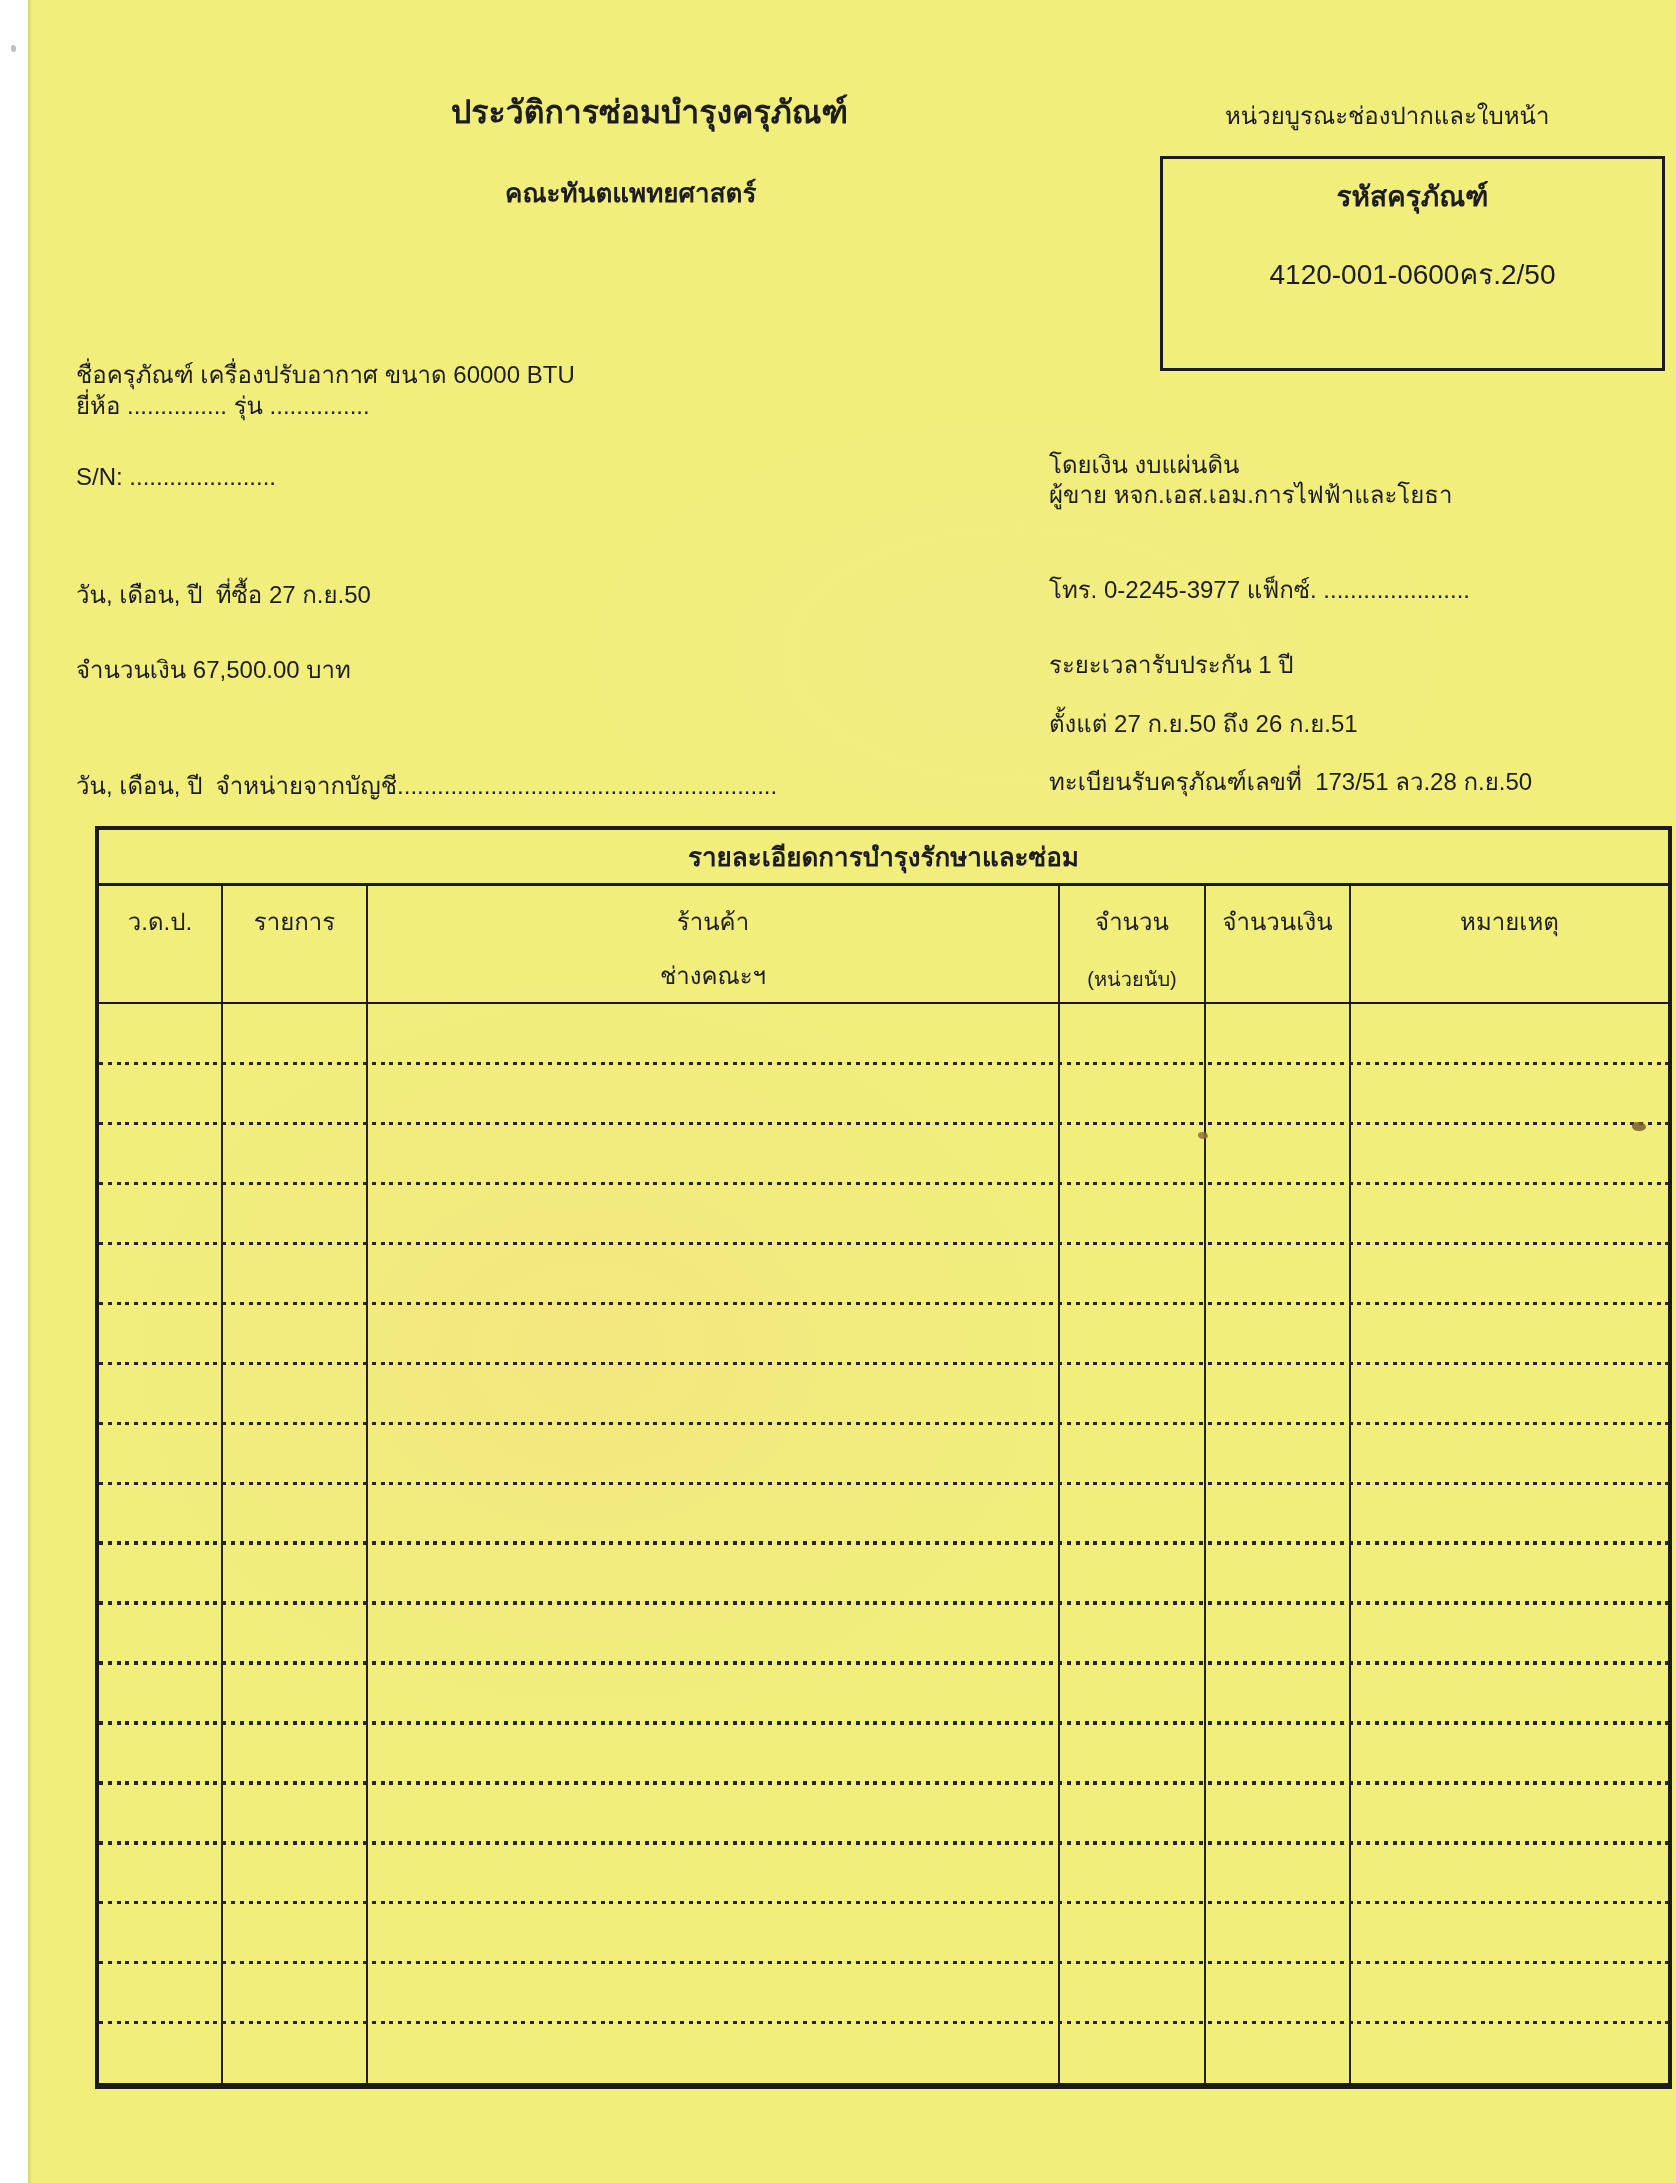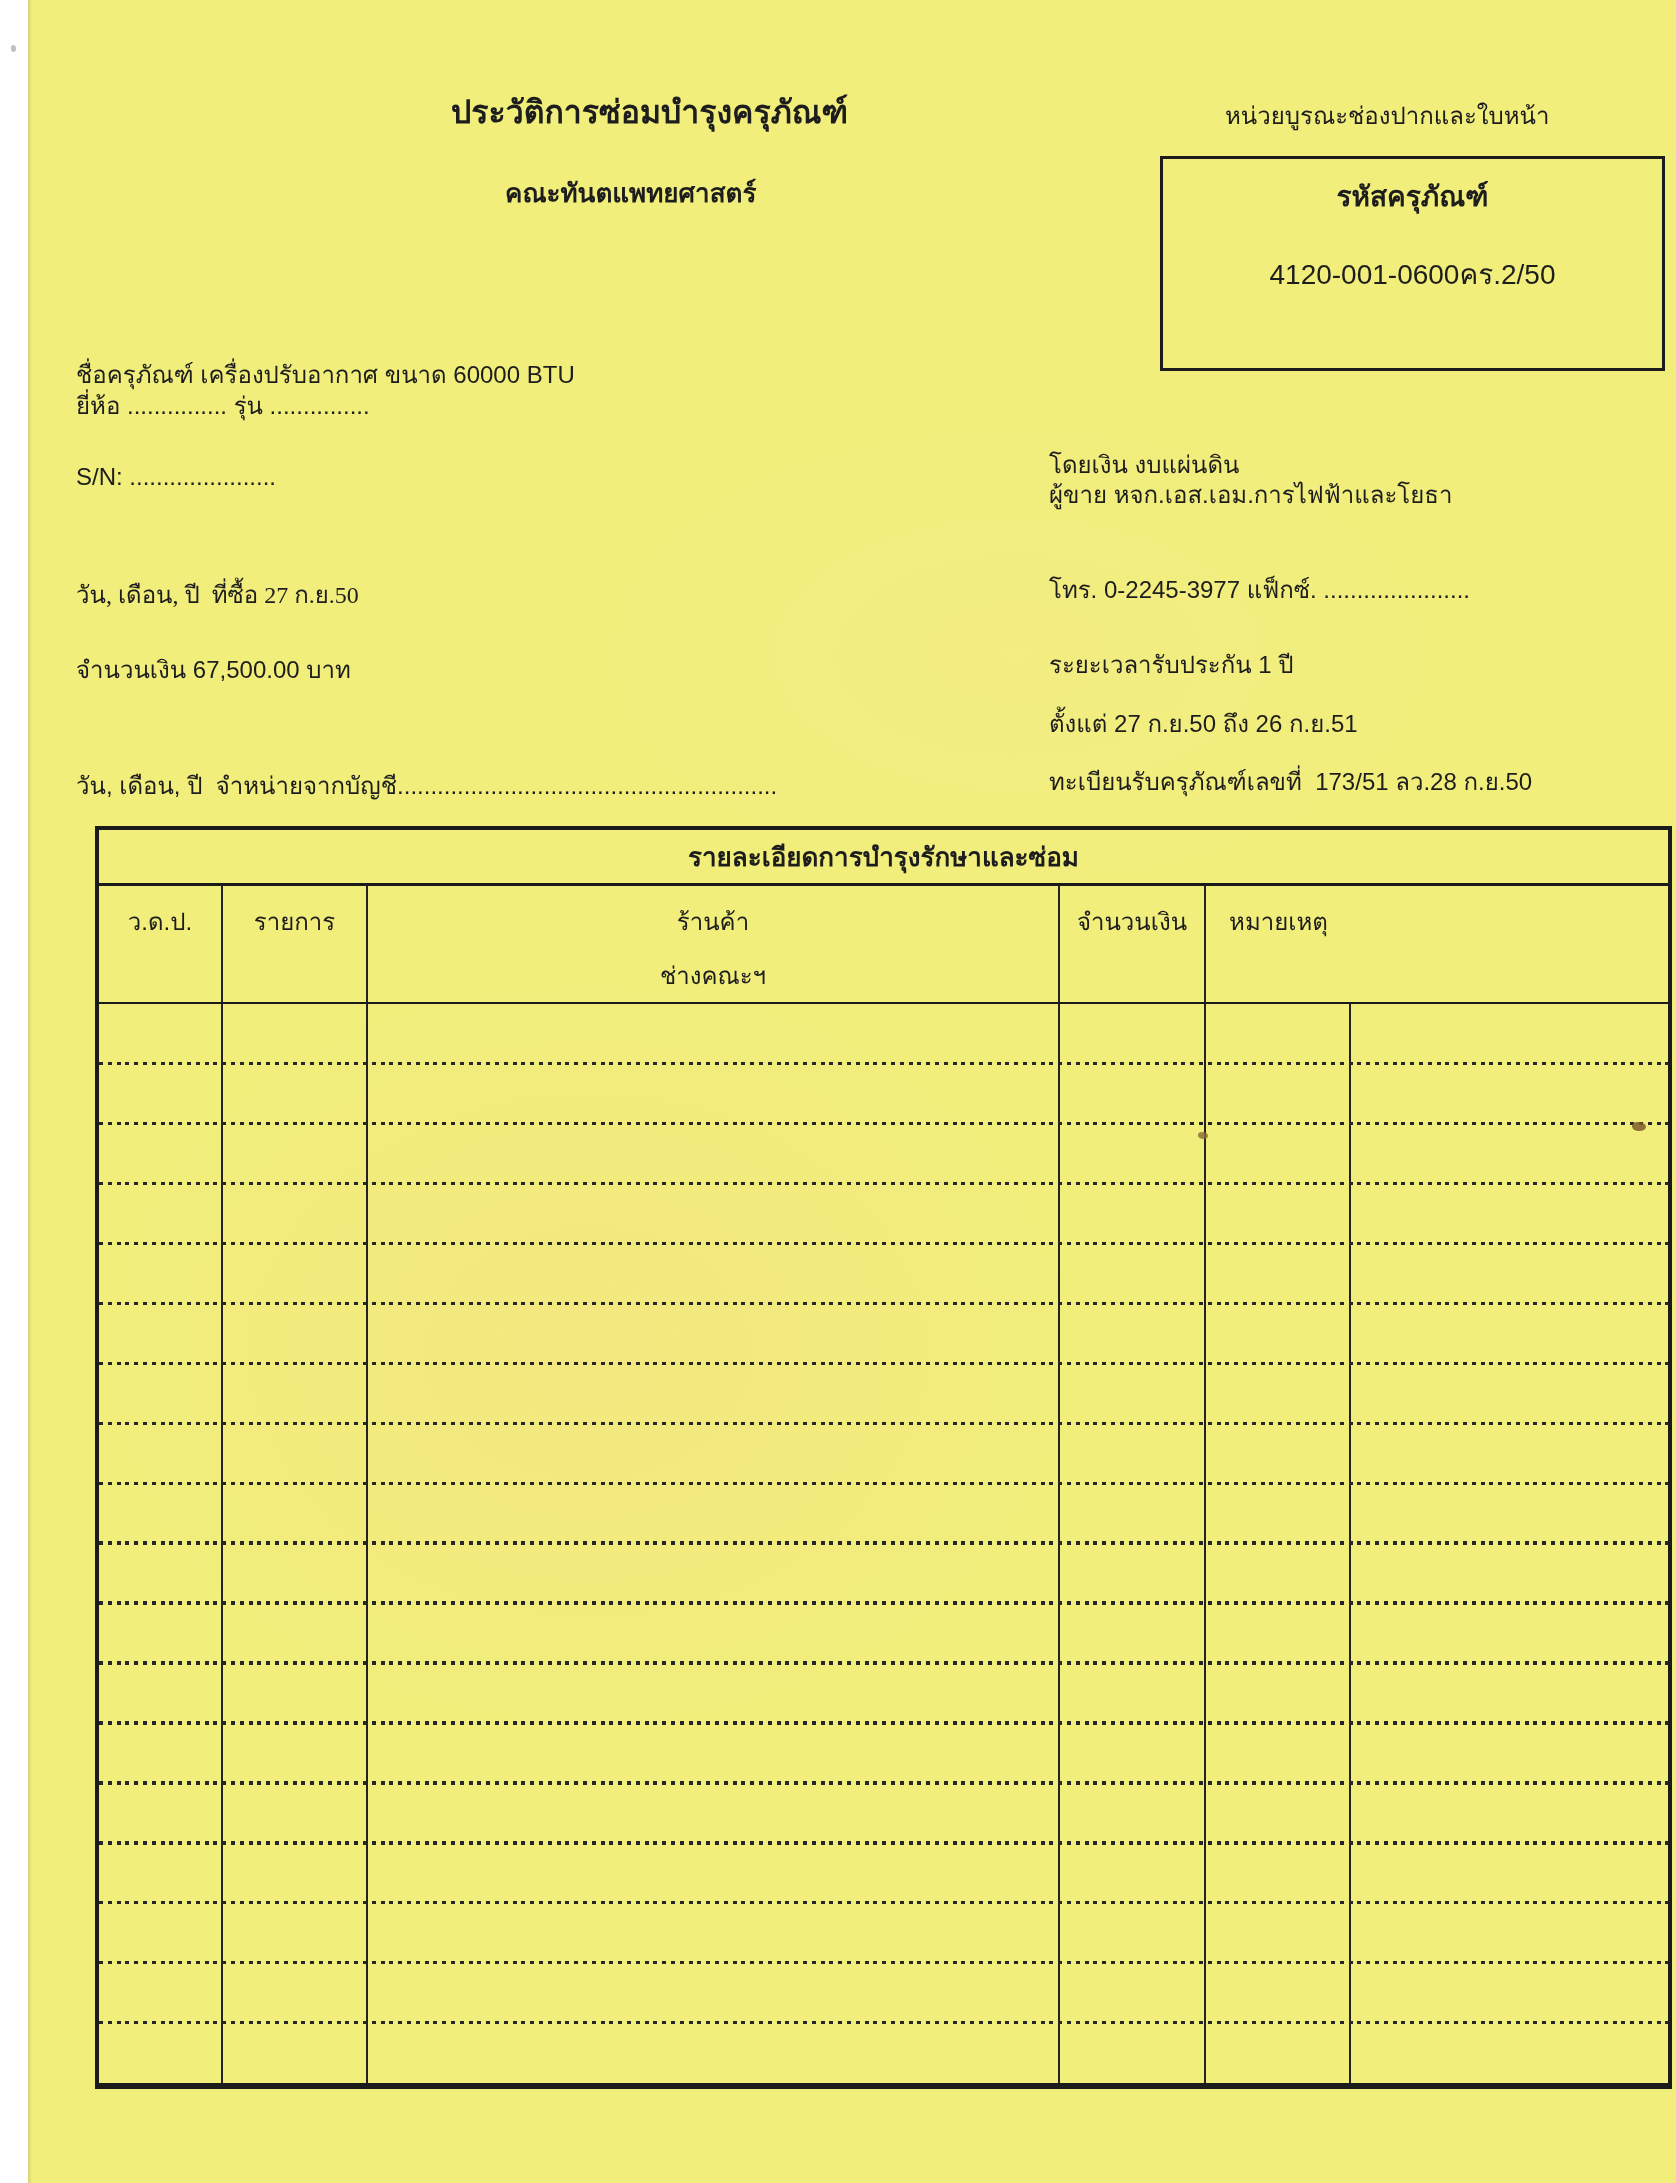--- a/index.html
+++ b/index.html
@@ -32,21 +32,21 @@
     position:absolute;left:1160px;top:156px;width:505px;height:215px;
     border:3.4px solid #1c1c1c;box-sizing:border-box;text-align:center;
   }
   #code-box .box-label{position:absolute;left:0;right:0;top:15px;font-size:28px;font-weight:600;white-space:pre;}
   #code-box .box-code{position:absolute;left:0;right:0;top:93px;font-size:28px;white-space:pre;}
 
   
   #asset-name{left:76px;top:320px;margin-top:40px;}
   #brand-model{left:76px;top:391px;}
   #serial-number{left:76px;top:462px;}
-  #purchase-date{left:76px;top:580px;font-family:Liberation Serif, serif;}
+  #purchase-date{left:76px;top:580px;}
   #purchase-amount{left:76px;top:655px;}
   #disposal-date{left:76px;top:771px;}
 
   
   #fund-source{left:1049px;top:450px;}
   #vendor{left:1049px;top:480px;}
   #phone-fax{left:1049px;top:575px;}
   #warranty-period{left:1049px;top:650px;}
   #warranty-range{left:1049px;top:709px;}
   #receipt-register{left:1049px;top:767px;}
@@ -128,20 +128,24 @@
       <div class="hcell single">
         <span>ว.ด.ป.</span>
       </div>
       <div class="hcell single">
         <span>รายการ</span>
       </div>
       <div class="hcell">
         <span>ร้านค้า</span>
         <span>ช่างคณะฯ</span>
       </div>
+      <div class="hcell">
+        <span>จำนวน</span>
+        <span class="sub">(หน่วยนับ)</span>
+      </div>
       <div class="hcell single">
         <span>จำนวนเงิน</span>
       </div>
       <div class="hcell single">
         <span>หมายเหตุ</span>
       </div>
     </div>
     <div class="tbody">
         <div class="body-row cols">
           <div class="bcell"></div>

